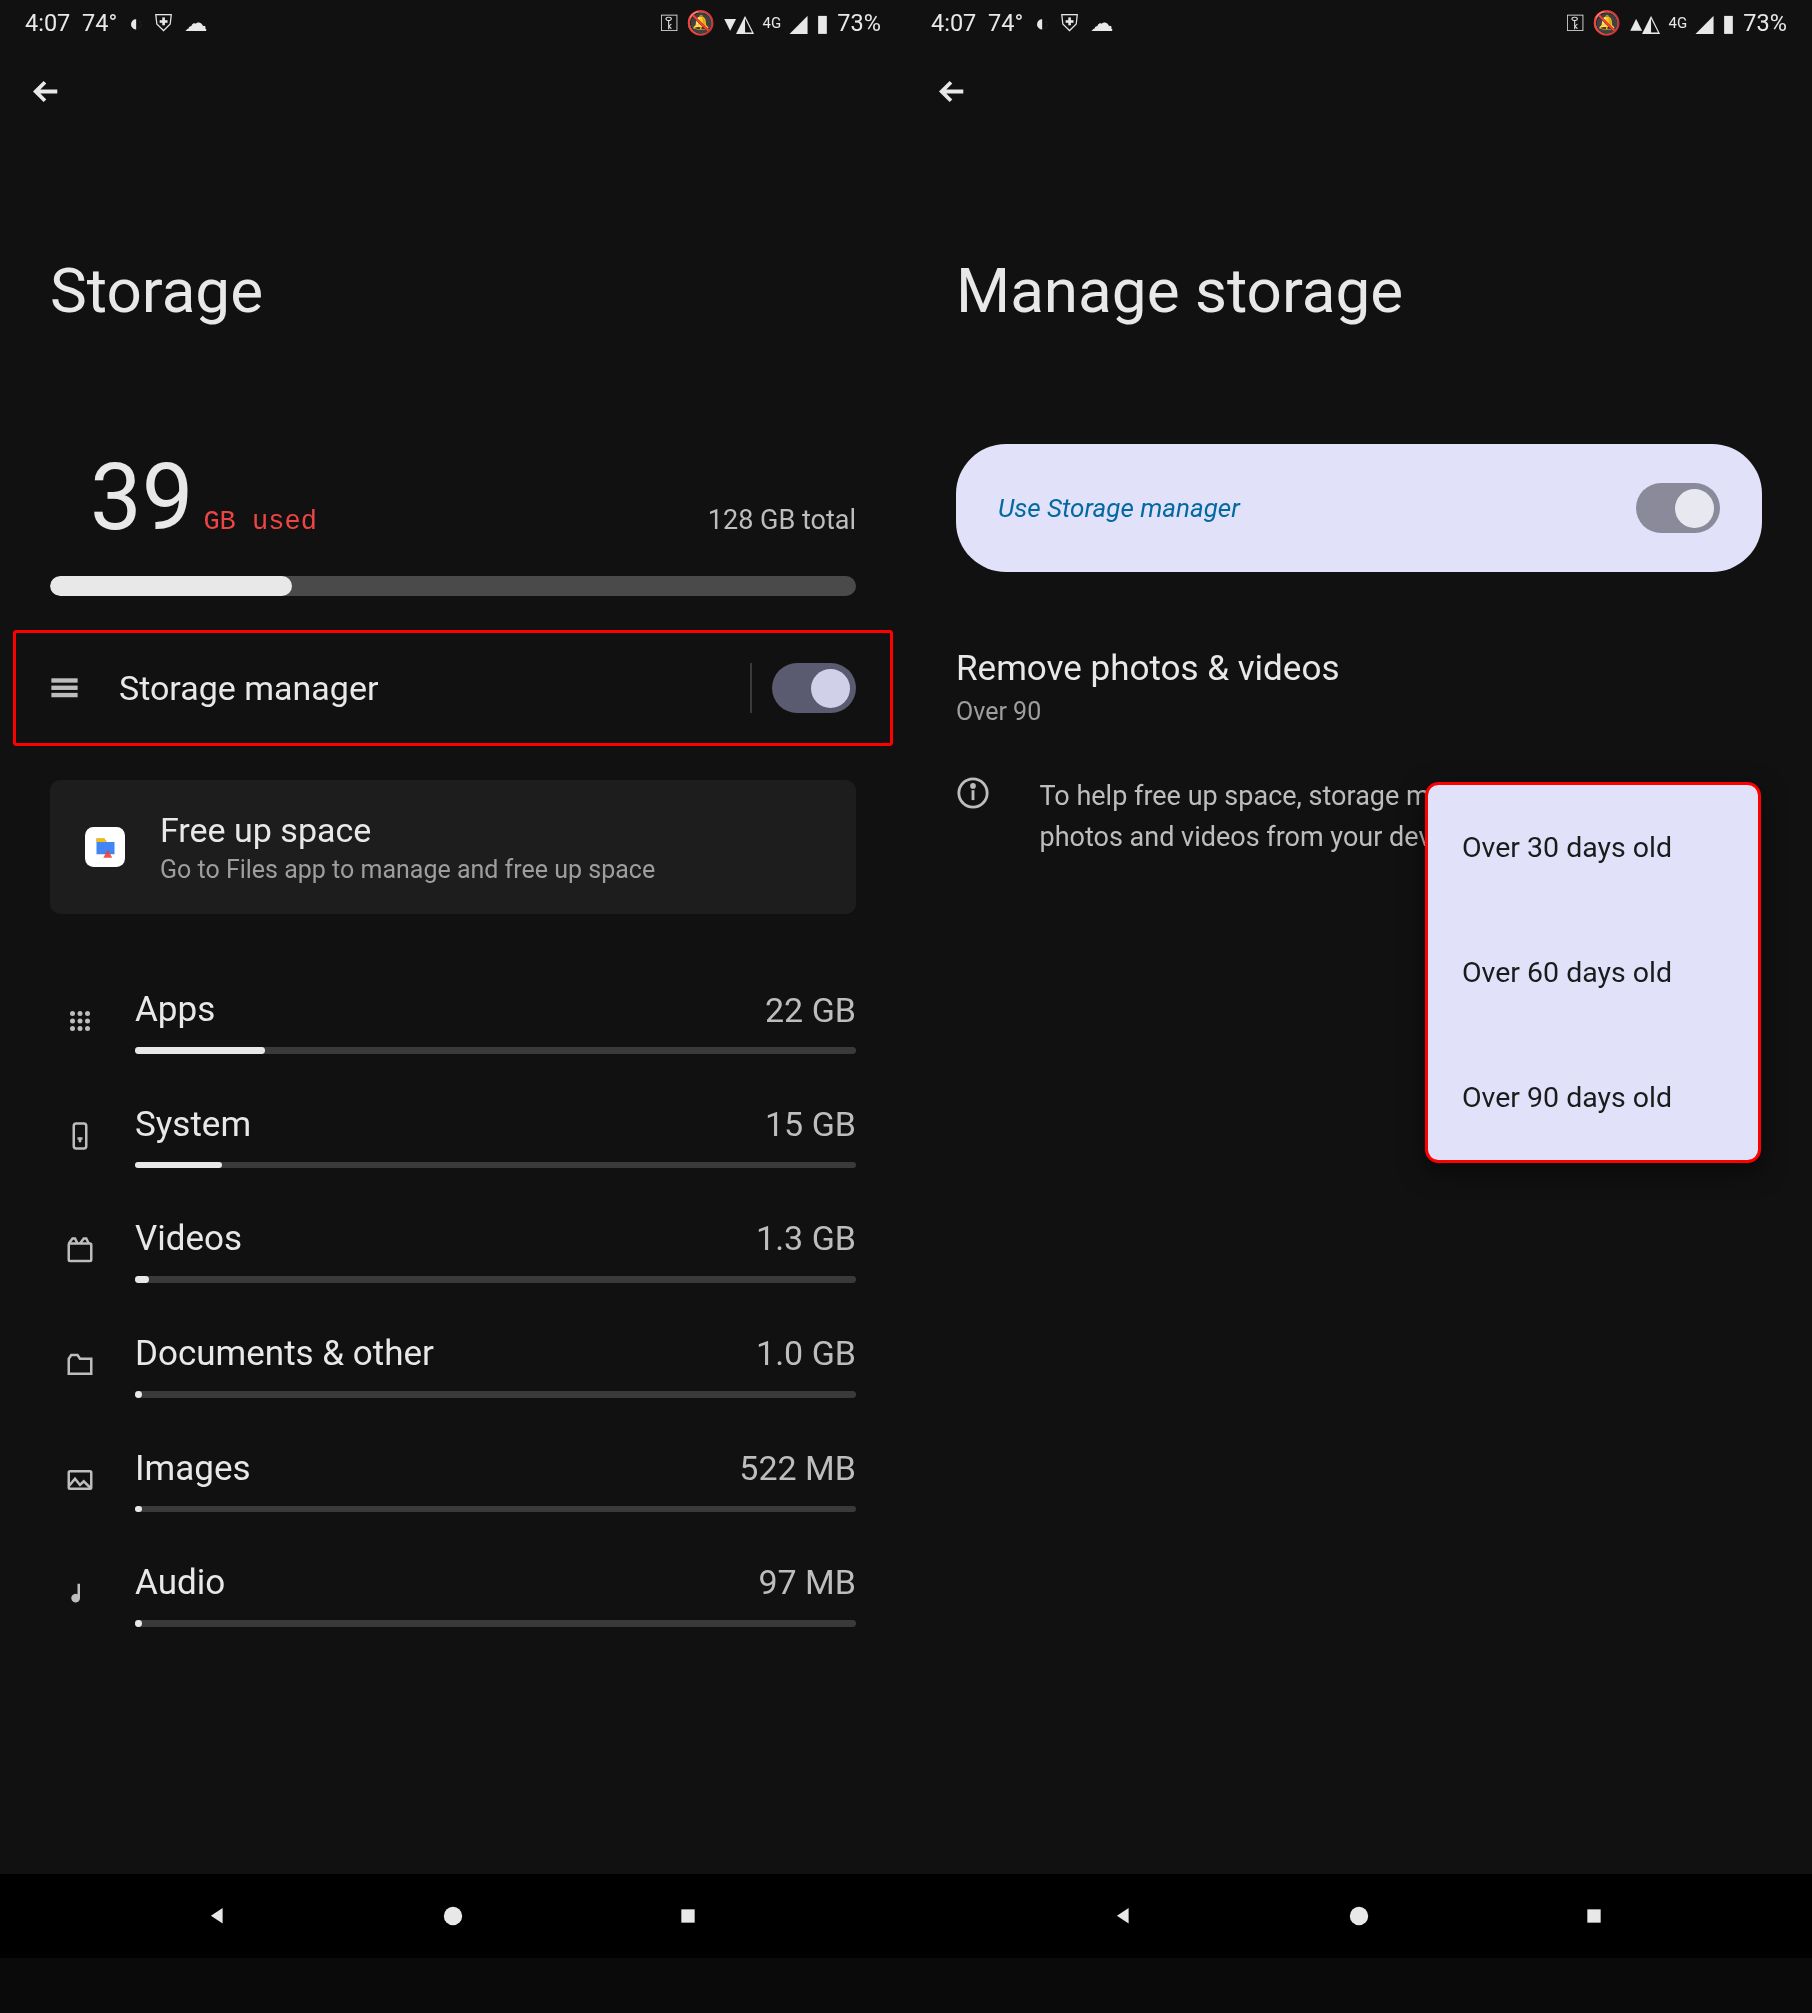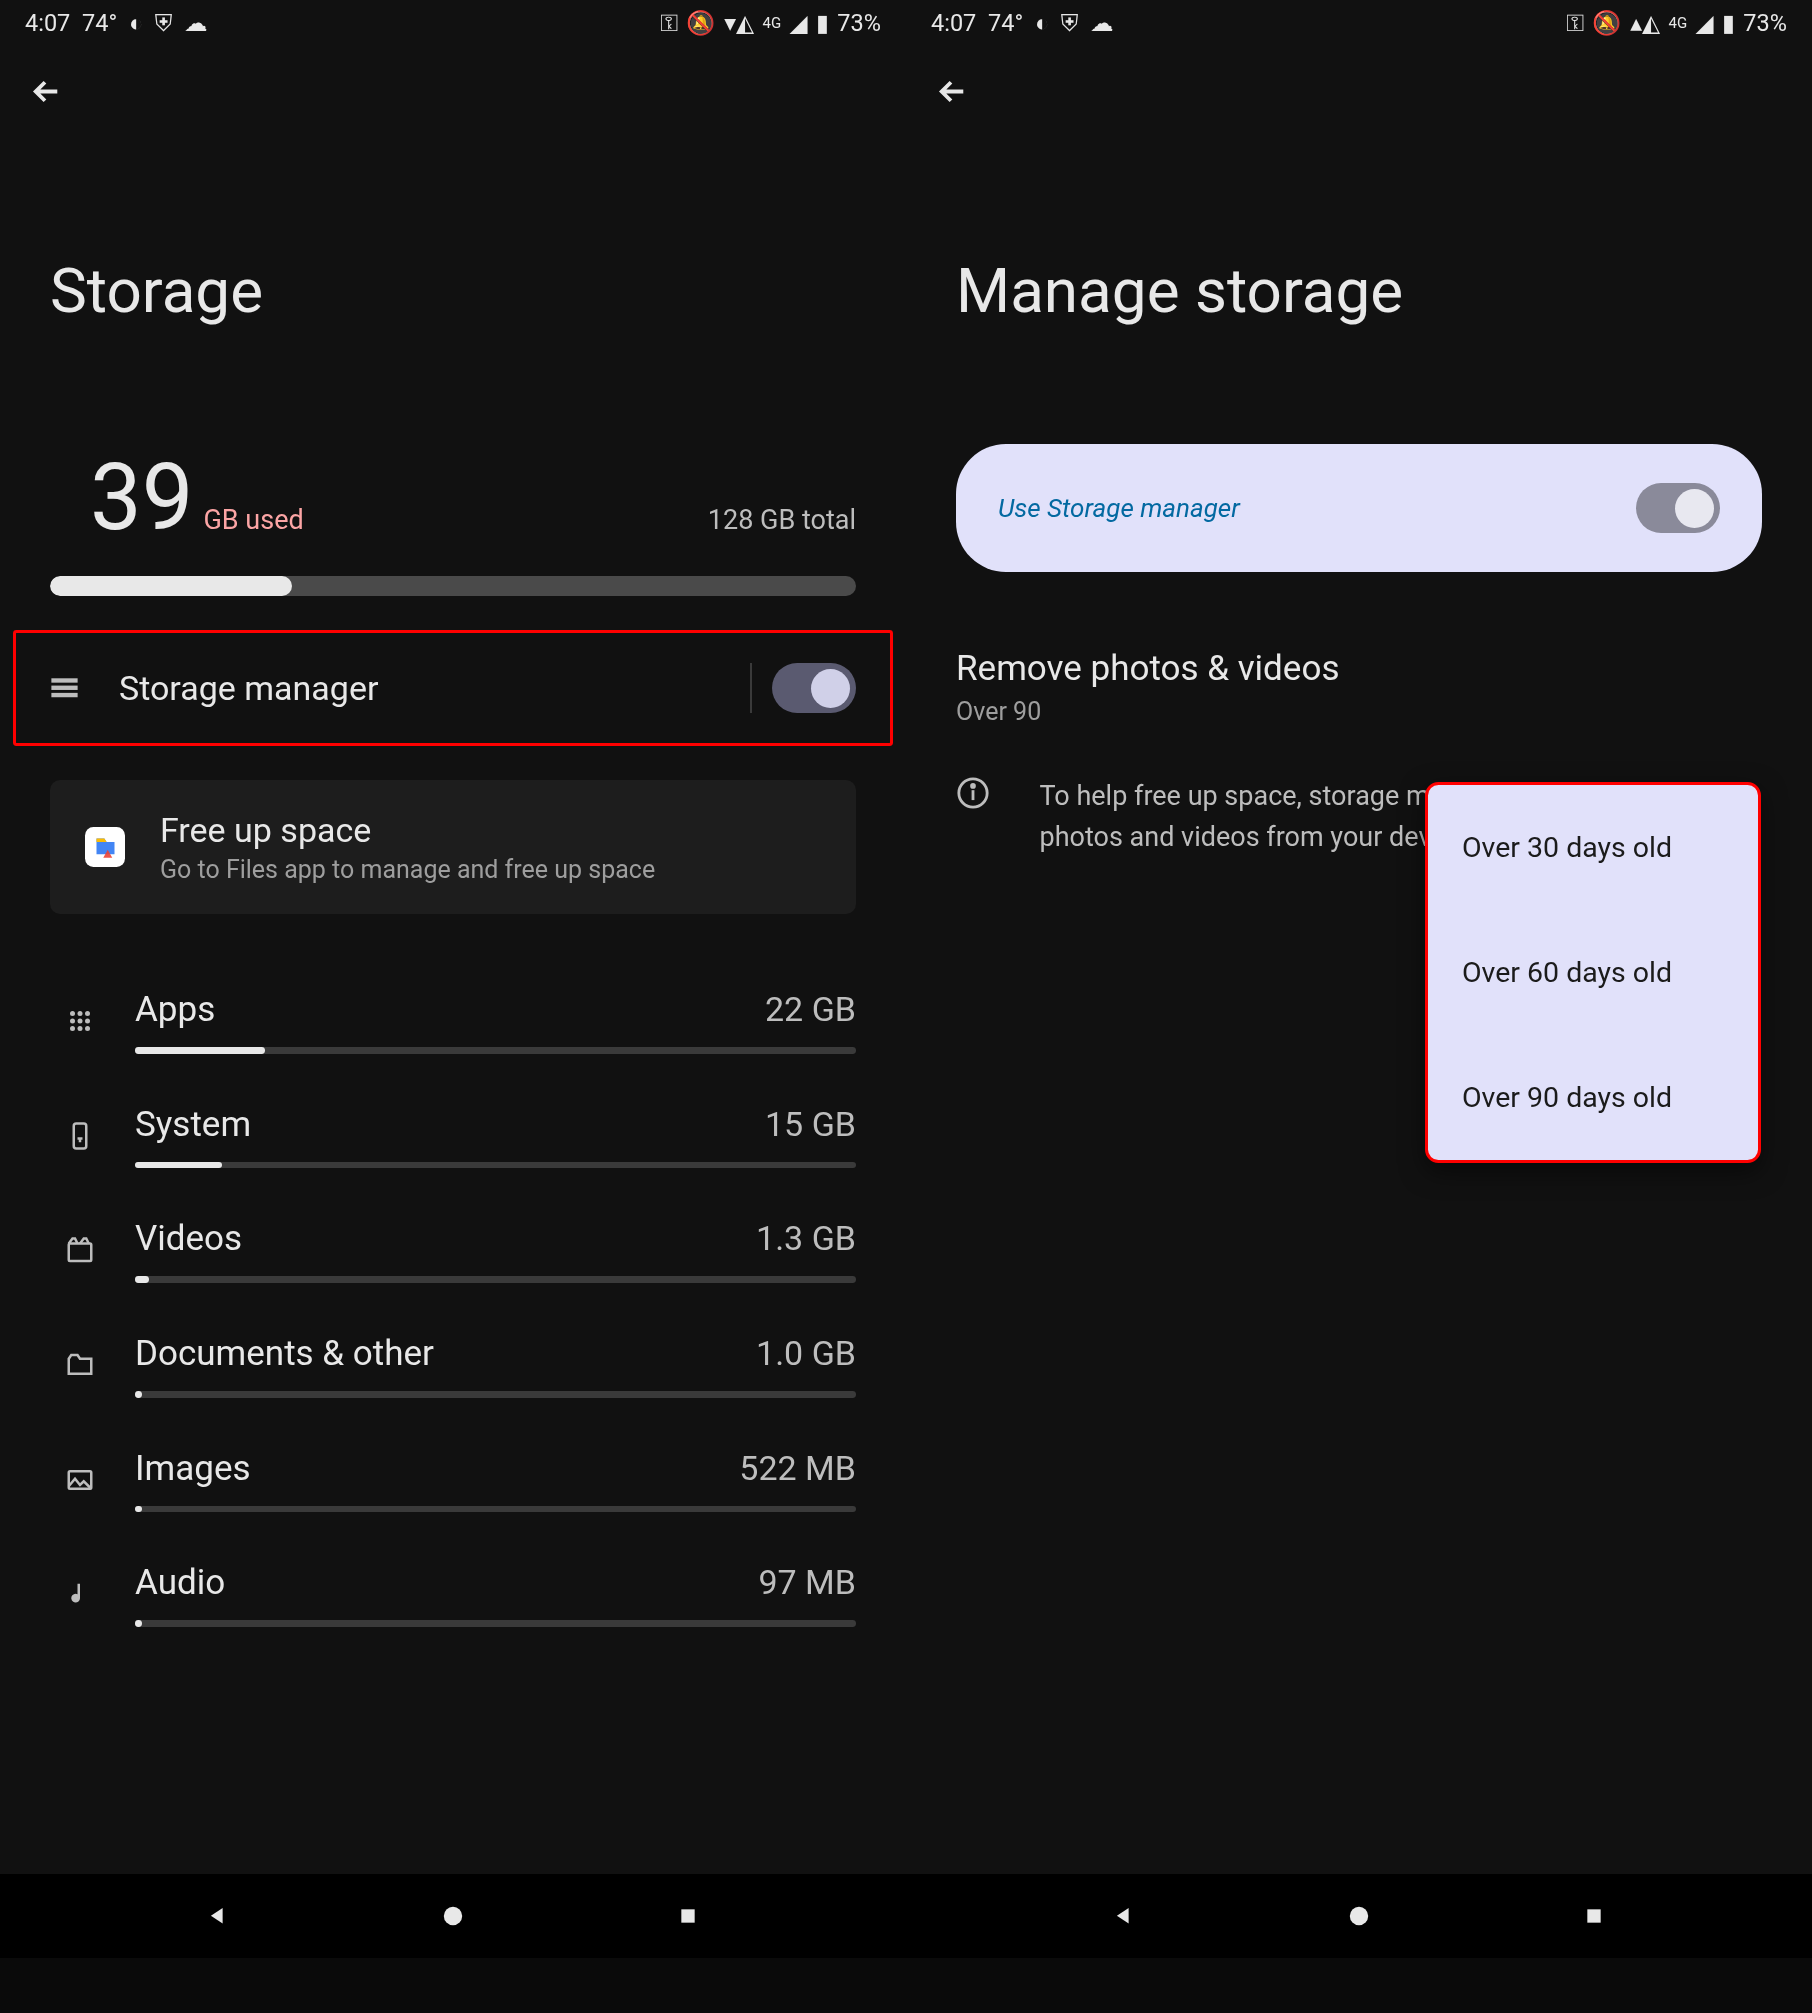--- a/index.html
+++ b/index.html
@@ -37,21 +37,21 @@
   .appbar {
     height: 92px; display: flex; align-items: center; padding: 0 25px;
   }
   .back-arrow { width: 42px; height: 42px; display:flex; align-items:center; justify-content:center; color:#e8e8e8; }
   .content { flex: 1; padding: 0 50px; overflow:hidden; }
   .page-title {
     font-size: 62px; font-weight: 400; color: #e8e8e8; margin-top: 117px; margin-bottom: 117px;
   }
   .usage-row { display:flex; align-items:baseline; justify-content:space-between; }
   .usage-big { font-size: 92px; font-weight:400; color:#e8e8e8; }
-  .usage-unit { font-size: 27px; color:#fca5a5; margin-left:10px; }
+  .usage-unit { font-size: 27px; color:#ef4444; margin-left:10px;font-family:Liberation Mono, monospace; }
   .usage-total { font-size: 27px; color:#bdbdbd; }
   .progress-outer {
     height: 20px; background:#4a4a4a; border-radius:10px; margin-top:25px; overflow:hidden;
   }
   .progress-inner { height:100%; background:#e8e8e8; border-radius:10px; }
   .card {
     margin-top: 34px;
     background:#1d1d1d;
     border-radius: 10px;
     padding: 30px 25px;
@@ -207,21 +207,21 @@
               <circle cx="18" cy="6" r="2"></circle>
               <circle cx="6" cy="12" r="2"></circle>
               <circle cx="12" cy="12" r="2"></circle>
               <circle cx="18" cy="12" r="2"></circle>
               <circle cx="6" cy="18" r="2"></circle>
               <circle cx="12" cy="18" r="2"></circle>
               <circle cx="18" cy="18" r="2"></circle>
             </svg>
           </div>
           <div class="mid">
-            <div style="display:flex;justify-content:space-between;align-items:flex-start">
+            <div style="display:flex;justify-content:space-between;align-items:center">
               <span class="name">Apps</span>
               <span class="size">22 GB</span>
             </div>
             <div class="bar-outer">
               <div class="bar-inner" style="width:18%"></div>
             </div>
           </div>
         </div>
         <div class="list-row">
           <div class="icon-slot">

